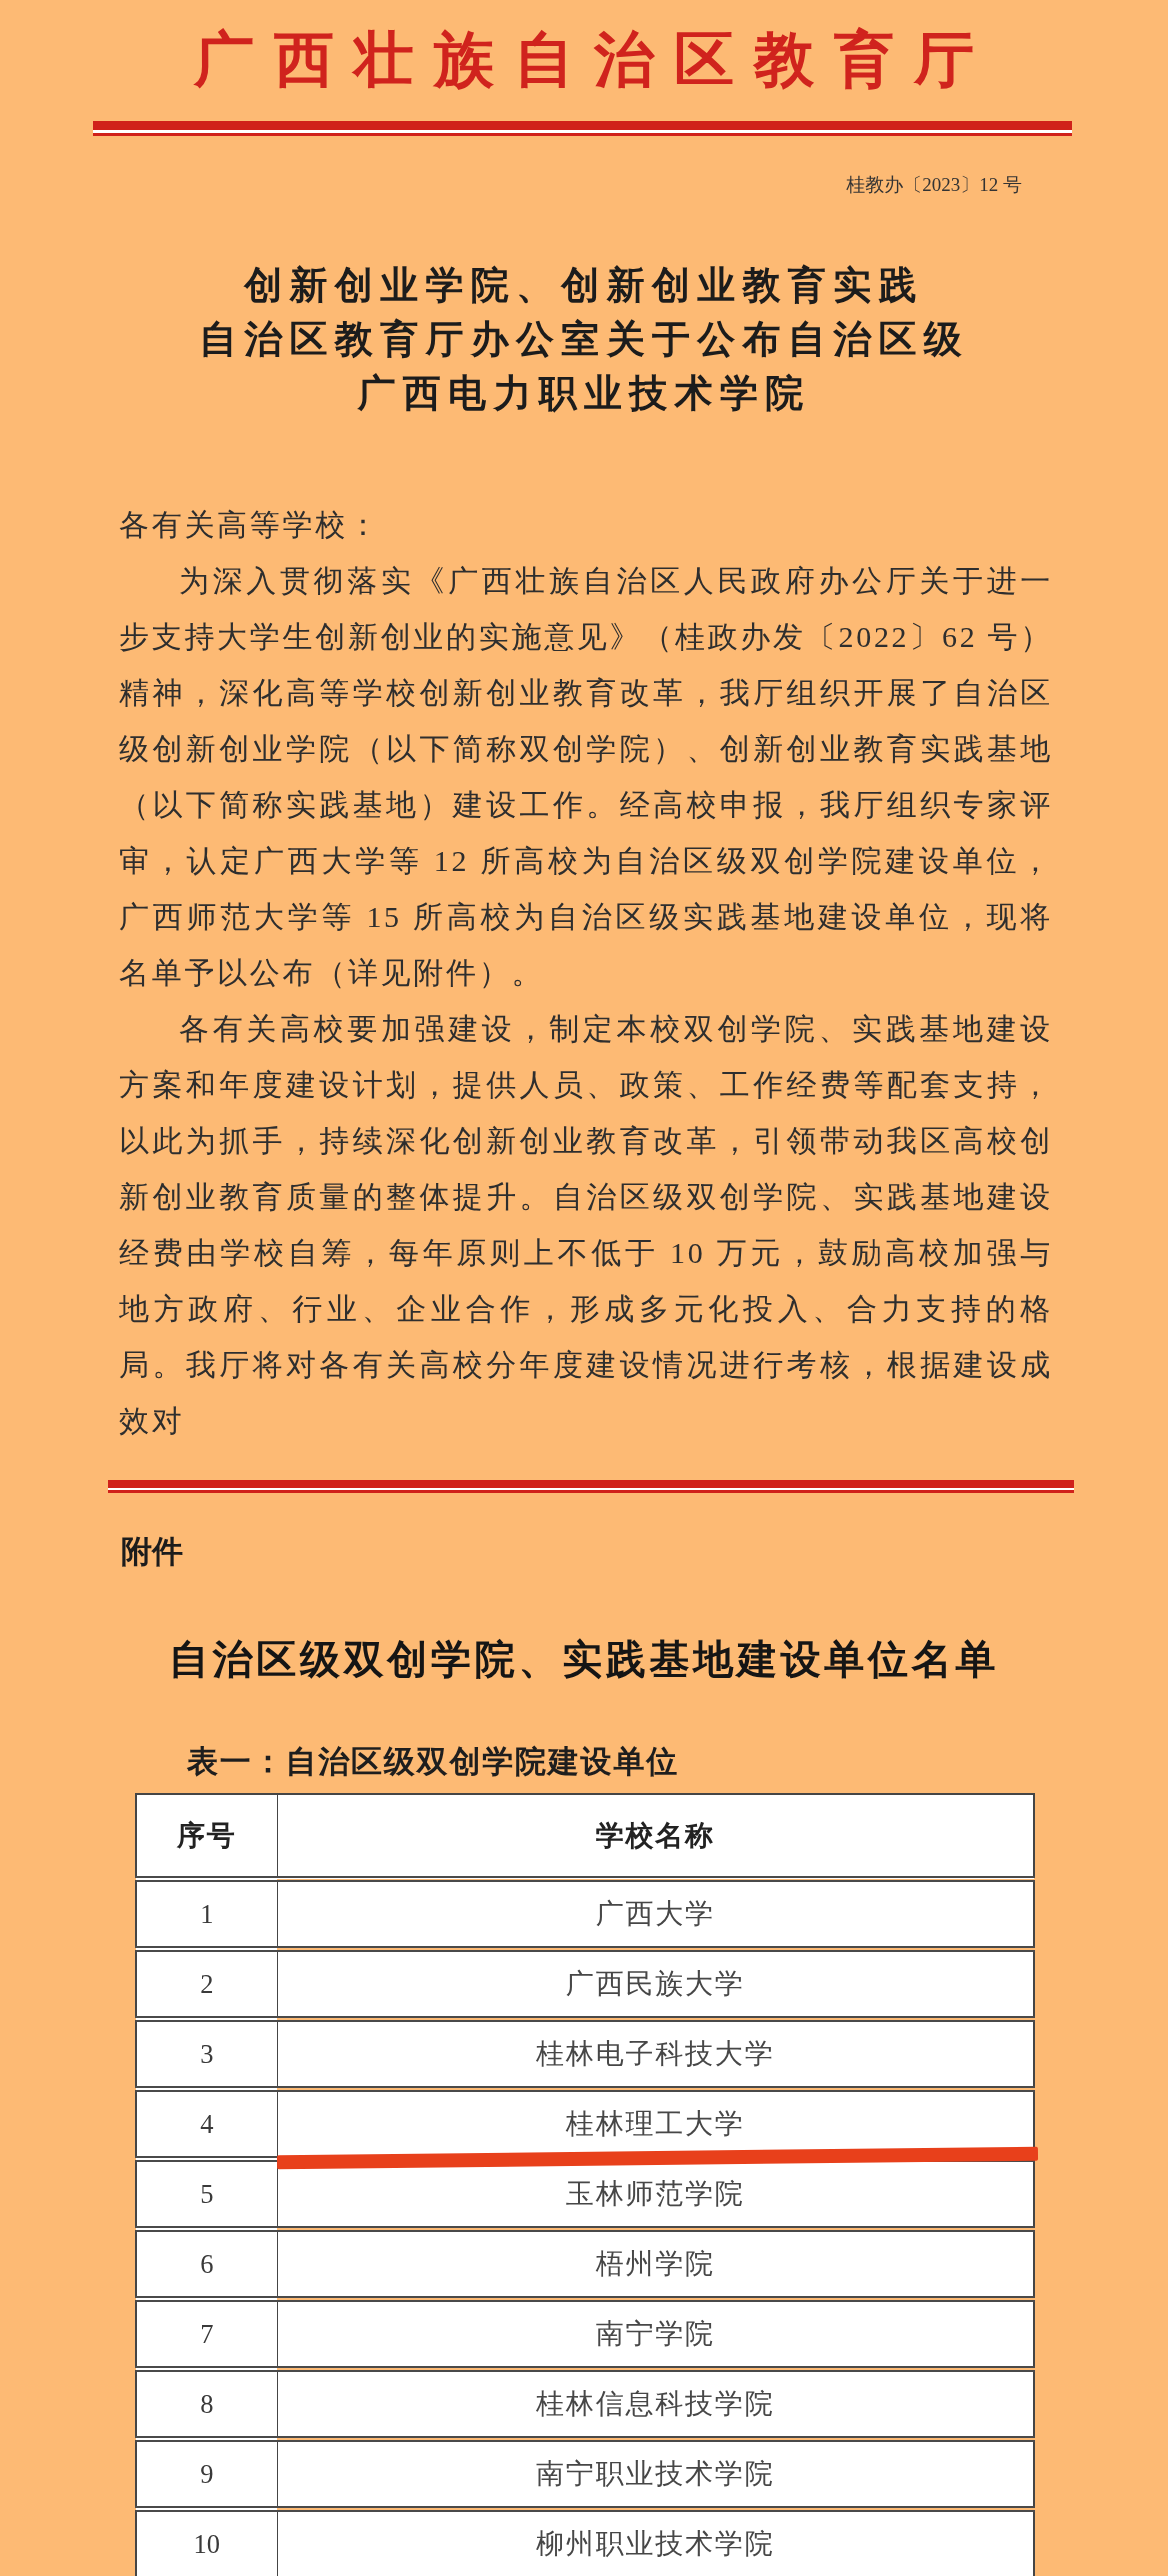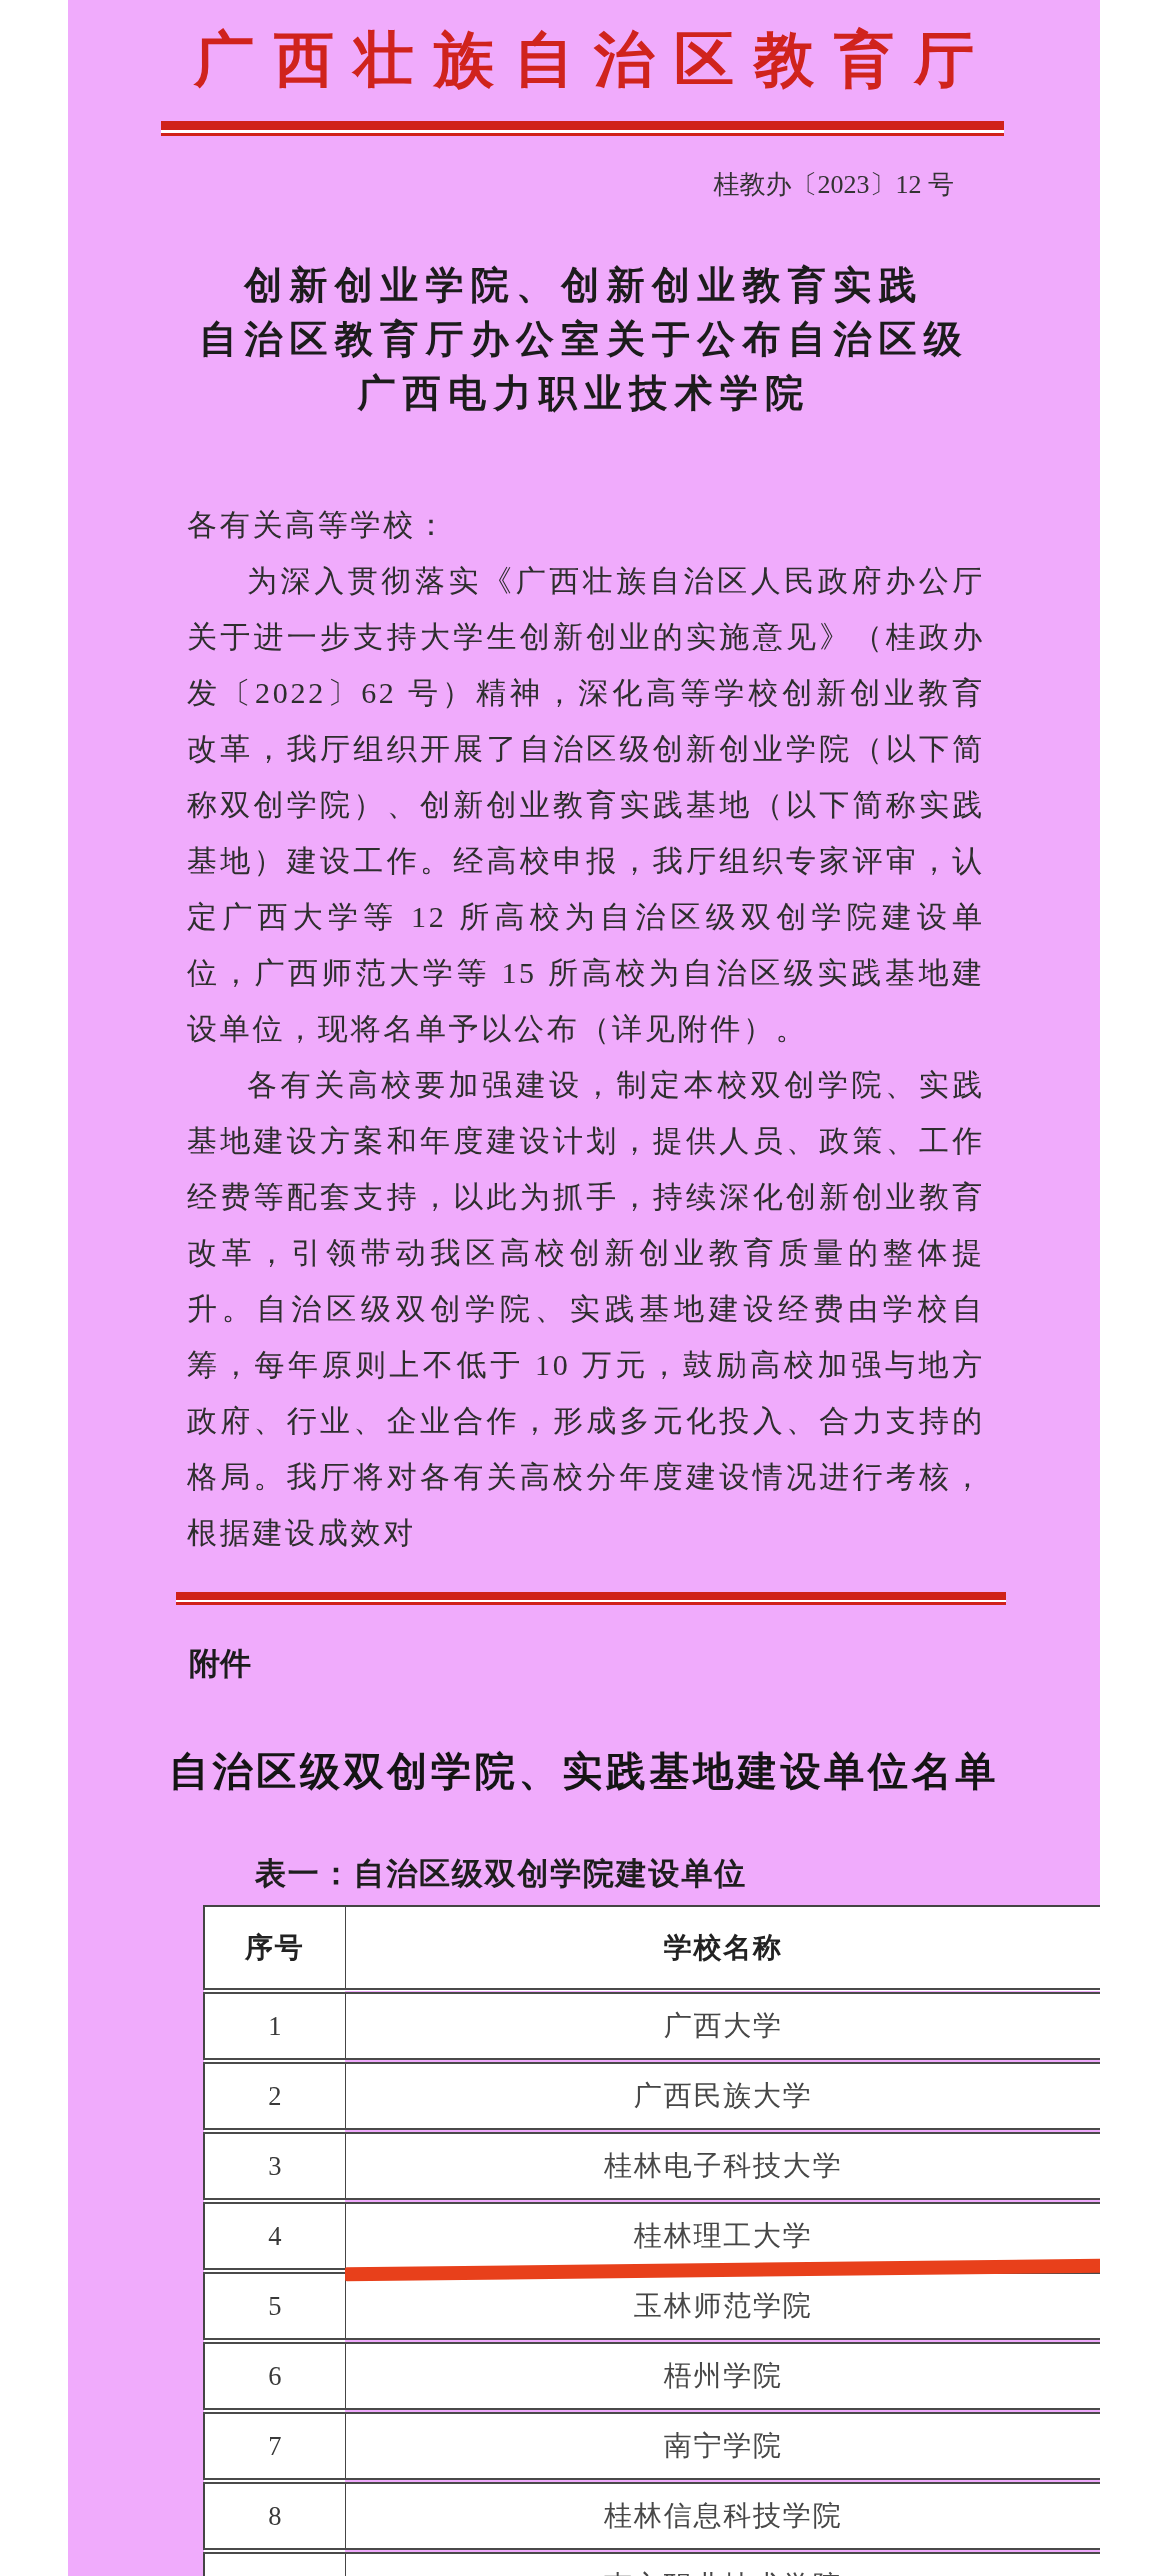--- a/index.html
+++ b/index.html
@@ -1,21 +1,21 @@
 <!DOCTYPE html>
 <html style="font-size:14.6px"><head>
 <meta charset="utf-8">
 <style>
   html,body{margin:0;padding:0;background:#ffffff;}
   #page{
     position:relative;
-    width:1032px;
+    width:1168px;
     height:2576px;
     margin:0 auto;
-    background:#f0abfc;
+    background:#fdba74;
     overflow:hidden;
     font-family:"Liberation Serif","DejaVu Serif",serif;
     color:#2e2e2e;
   }
   
   .org-header{
     margin:24px 0 0 0;
     text-align:center;
     font-size:60px;
     font-weight:bold;
@@ -28,21 +28,21 @@
   .red-rule{
     margin:24px 96px 0 93px;
     height:2.7px;
     border-top:9px solid #d0211a;
     border-bottom:3.7px solid #d0211a;
     background:#ffffff;
   }
   .doc-number{
     margin:33px 146px 0 12px;
     text-align:right;
-    font-size:26px;
+    font-size:19px;
     line-height:31px;
     color:#333333;
   }
   
   .main-title{
     margin:58px 0 0 0;
     text-align:center;
     font-size:38px;
     font-weight:bold;
     letter-spacing:7.3px;

